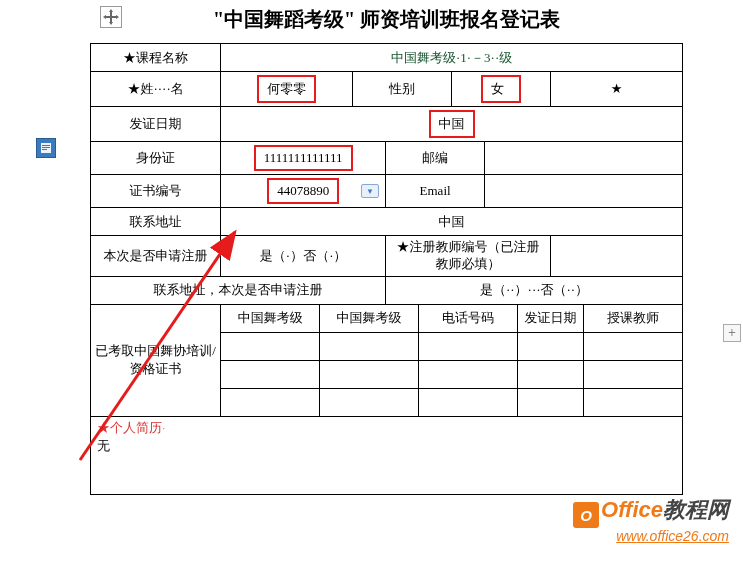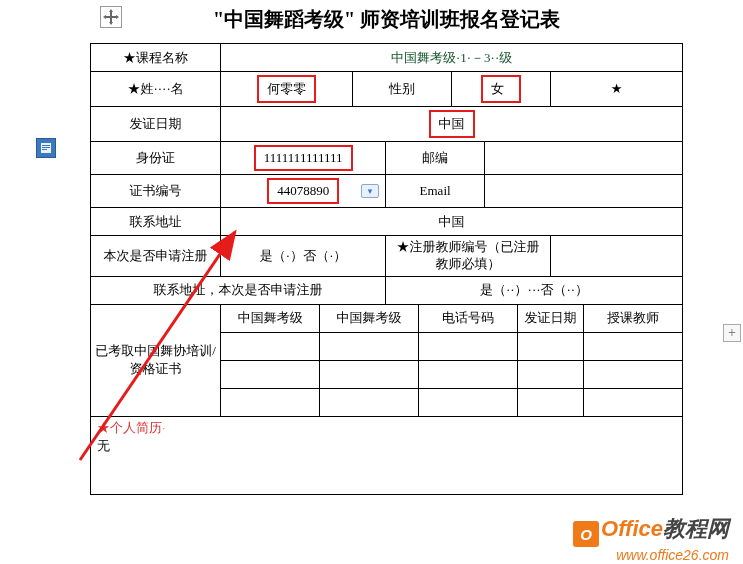--- a/index.html
+++ b/index.html
@@ -100,37 +100,38 @@
       display: flex;
       align-items: center;
       justify-content: center;
       font-size: 14px;
       color: #666;
       z-index: 5;
     }
     .watermark {
       position: absolute;
       right: 14px;
-      bottom: 1px;
+      bottom: 20px;
       text-align: right;
       font-family: Arial, sans-serif;
       z-index: 5;
       padding-left: 16px;
     }
     .wm-line1 {
       font-size: 22px;
       font-weight: bold;
       font-style: italic;
       color: #444;
     }
     .wm-orange { color: #ee7a1a; }
     .wm-line2 {
       font-size: 14px;
       color: #ee7a1a;
       font-style: italic;
+      text-decoration: underline;
     }
     .wm-icon {
       display: inline-flex;
       width: 26px;
       height: 26px;
       background: #ee7a1a;
       color: #fff;
       align-items: center;
       justify-content: center;
       font-weight: bold;

